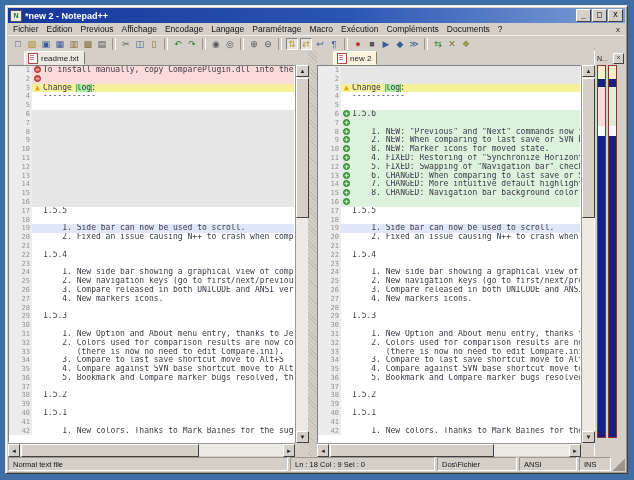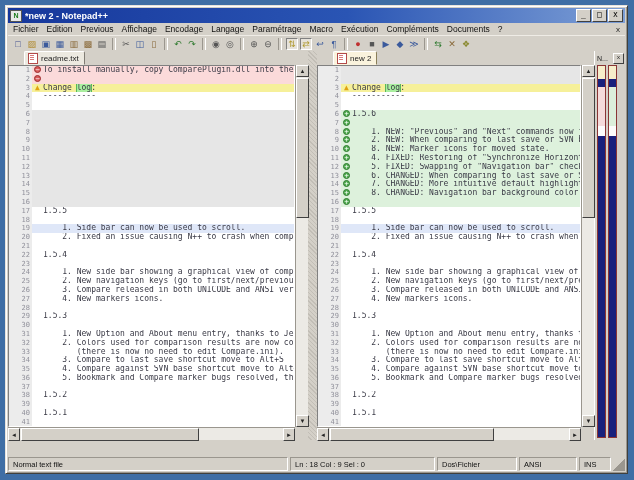--- a/index.html
+++ b/index.html
@@ -60,21 +60,21 @@
   .corner{background:#d4d0c8;}
   
   .navpanel{flex:0 0 30px;background:#d4d0c8;display:flex;flex-direction:column;border-left:1px solid #fff;}
   .nav-title{height:12px;display:flex;align-items:center;font-size:7px;padding:1px 1px 0 2px;color:#222;}
   .nav-close{margin-left:auto;width:9px;height:9px;background:#d4d0c8;border:1px solid;border-color:#fff #404040 #404040 #fff;
     font-size:6px;line-height:7px;text-align:center;}
   .nav-cols{display:flex;gap:2px;padding:1px 2px;}
   .nav-col{width:9px;height:373px;border:1px solid #8a3535;display:flex;flex-direction:column;box-sizing:border-box;}
   .nav-seg{width:100%;}
   
-  .statusbar{height:14px;flex:0 0 14px;display:flex;align-items:stretch;gap:2px;padding-top:17px;font-size:7.5px;color:#111;}
+  .statusbar{height:14px;flex:0 0 14px;display:flex;align-items:stretch;gap:2px;padding-top:1px;font-size:7.5px;color:#111;}
   .status-cell{border:1px solid;border-color:#9a968e #fff #fff #9a968e;padding:0 4px;display:flex;align-items:center;white-space:nowrap;overflow:hidden;}
   .grip{width:12px;background:linear-gradient(135deg,transparent 50%,#9a968e 50%);}
 </style>
 </head>
 <body>
 
 <div class="desktop">
   <div class="window">
 
     <div class="titlebar">

